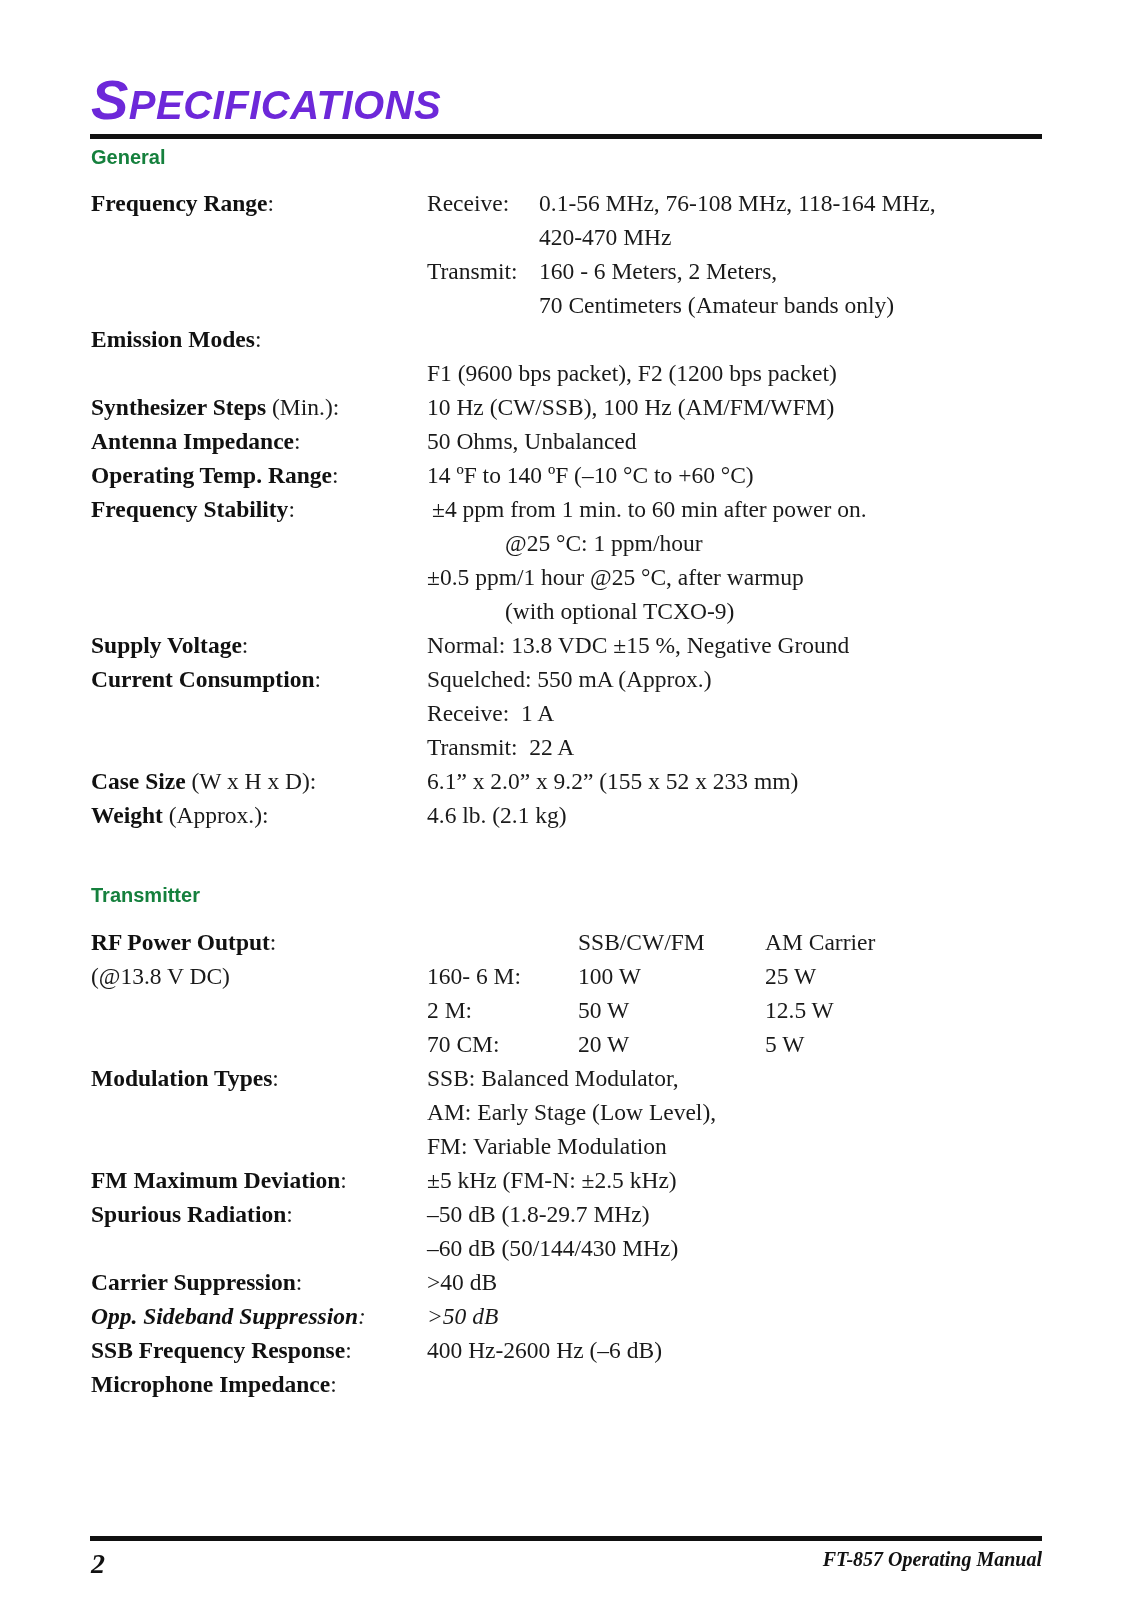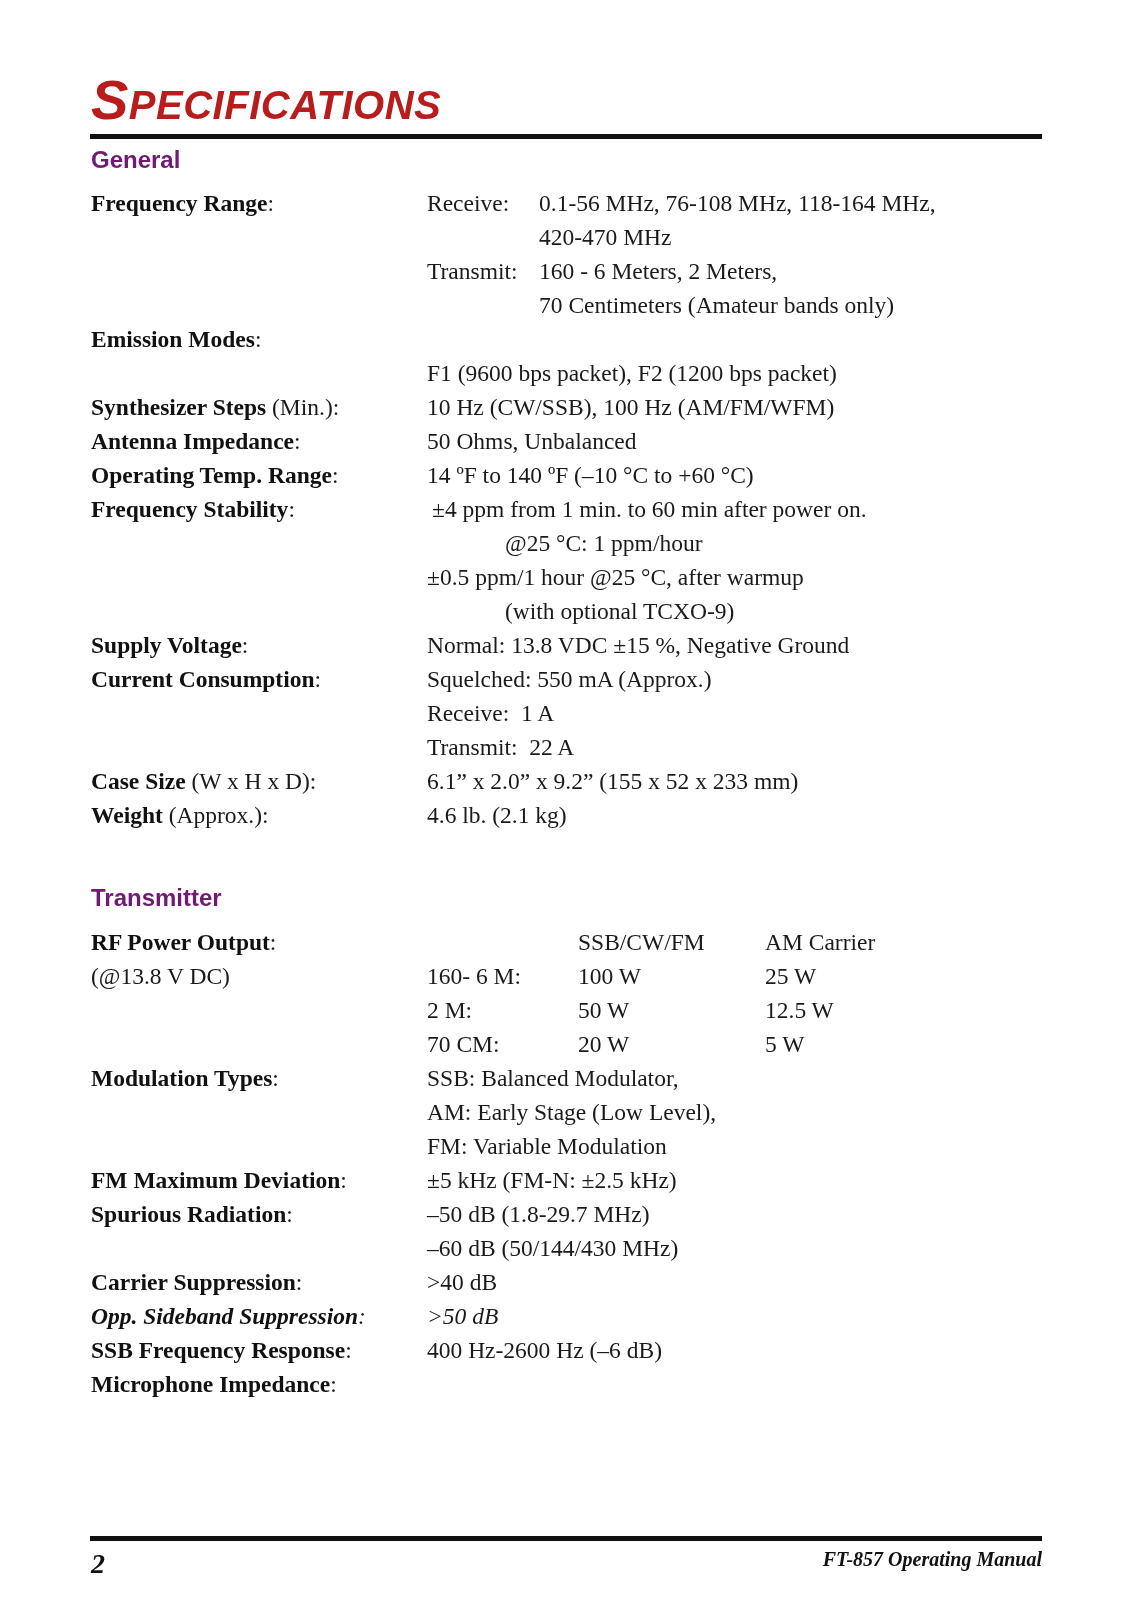--- a/index.html
+++ b/index.html
@@ -1,26 +1,26 @@
 <!DOCTYPE html>
 <html><head>
   <meta charset="utf-8">
   <style>
     html, body { margin: 0; padding: 0; background: #ffffff; }
     body { width: 1132px; height: 1600px; position: relative; overflow: hidden; color: #111; }
     .page-title {
       position: absolute; left: 91px; top: 70px;
       font-family: "Liberation Sans", sans-serif; font-weight: bold; font-style: italic;
-      font-size: 40px; letter-spacing: 0.5px; line-height: 60px; color: #b91c1c;
+      font-size: 40px; letter-spacing: 0.5px; line-height: 60px; color: #6d28d9;
     }
     .page-title .big { font-size: 56px; }
     .rule-top { position: absolute; left: 90px; top: 134px; width: 952px; height: 5px; background: #111; }
     .section-heading {
       position: absolute; left: 91px;
-      font-family: "Liberation Sans", sans-serif; font-weight: bold; font-size: 24px; color: #701a75;
+      font-family: "Liberation Sans", sans-serif; font-weight: bold; font-size: 20px; color: #15803d;
     }
     .row { position: absolute; left: 0; width: 1132px; height: 34px;
       font-family: "Liberation Serif", serif; font-size: 23.5px; line-height: 34px; color: #1a1a1a; }
     .row .label { position: absolute; left: 91px; white-space: nowrap; }
     .row .label b { font-weight: bold; color: #111; }
     .row .value { position: absolute; left: 427px; white-space: nowrap; }
     .row .value2 { position: absolute; left: 539px; white-space: nowrap; }
     .row .c1 { position: absolute; left: 427px; white-space: nowrap; }
     .row .c2 { position: absolute; left: 578px; white-space: nowrap; }
     .row .c3 { position: absolute; left: 765px; white-space: nowrap; }

